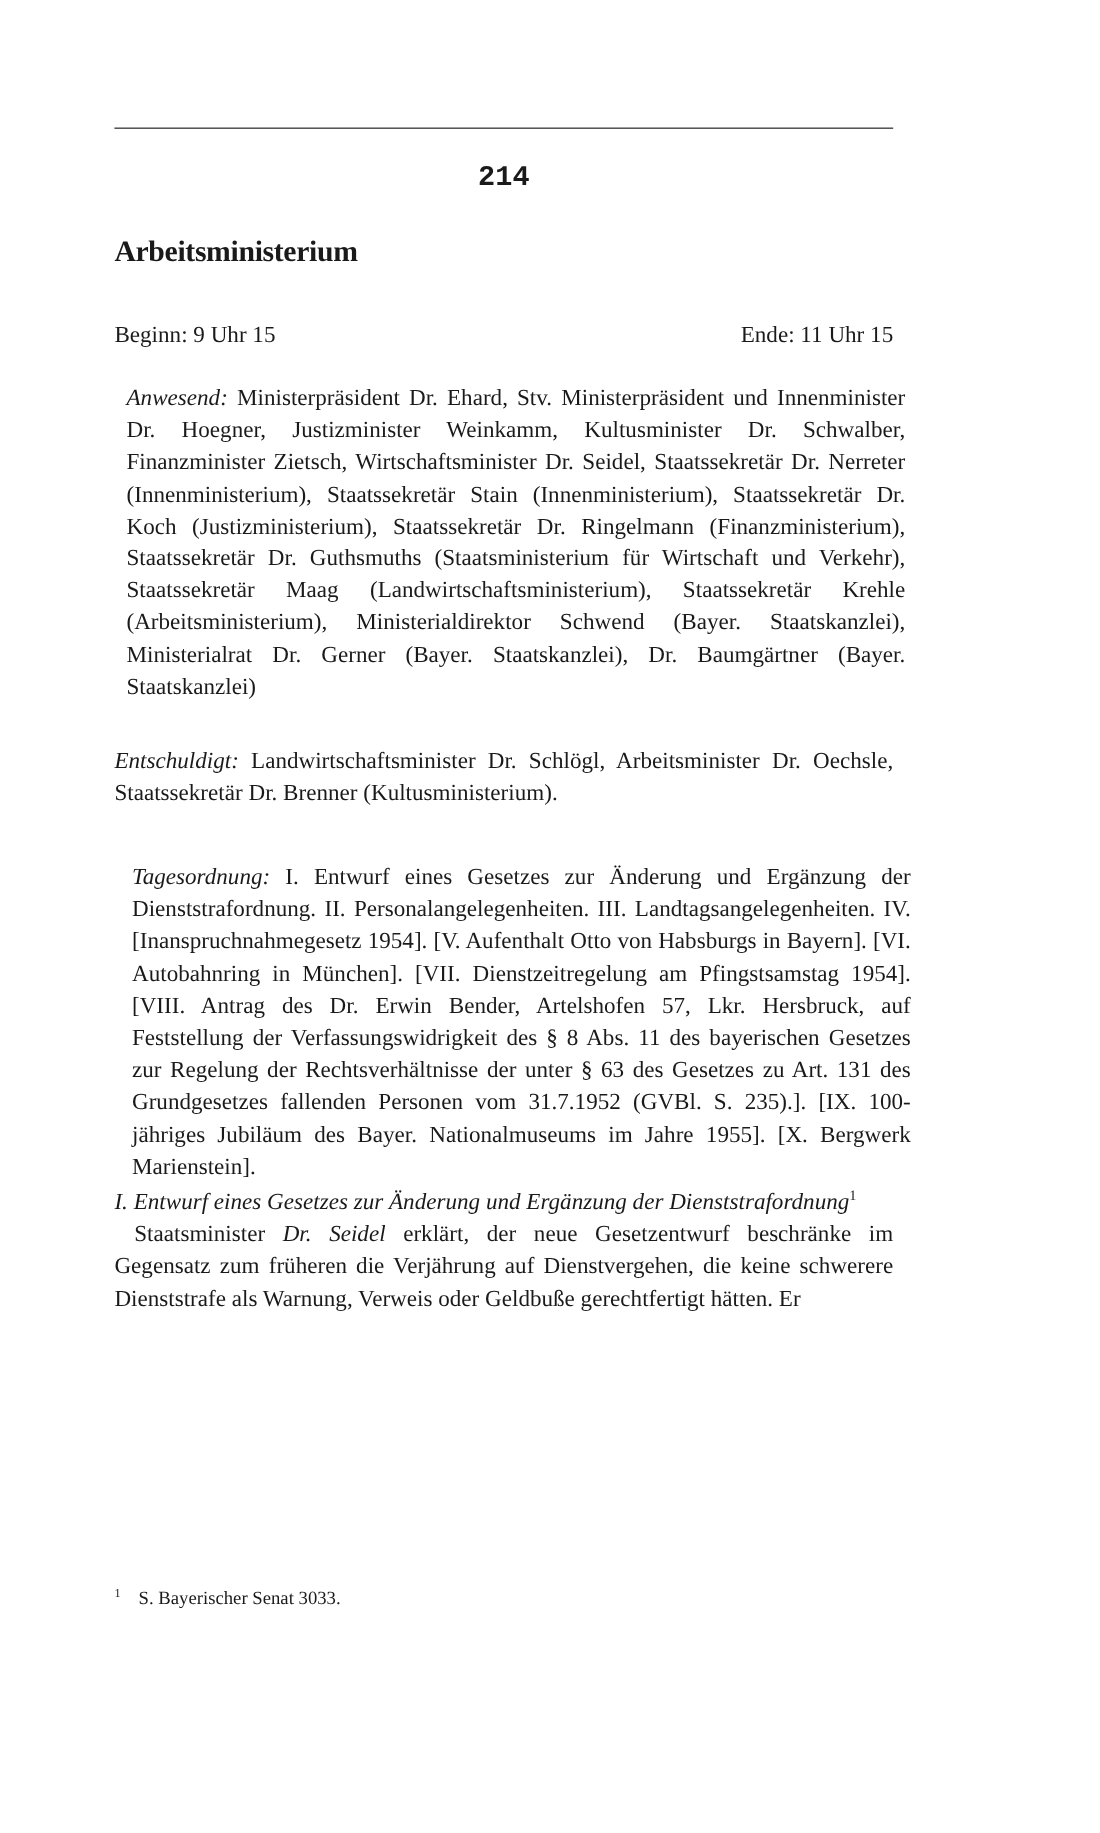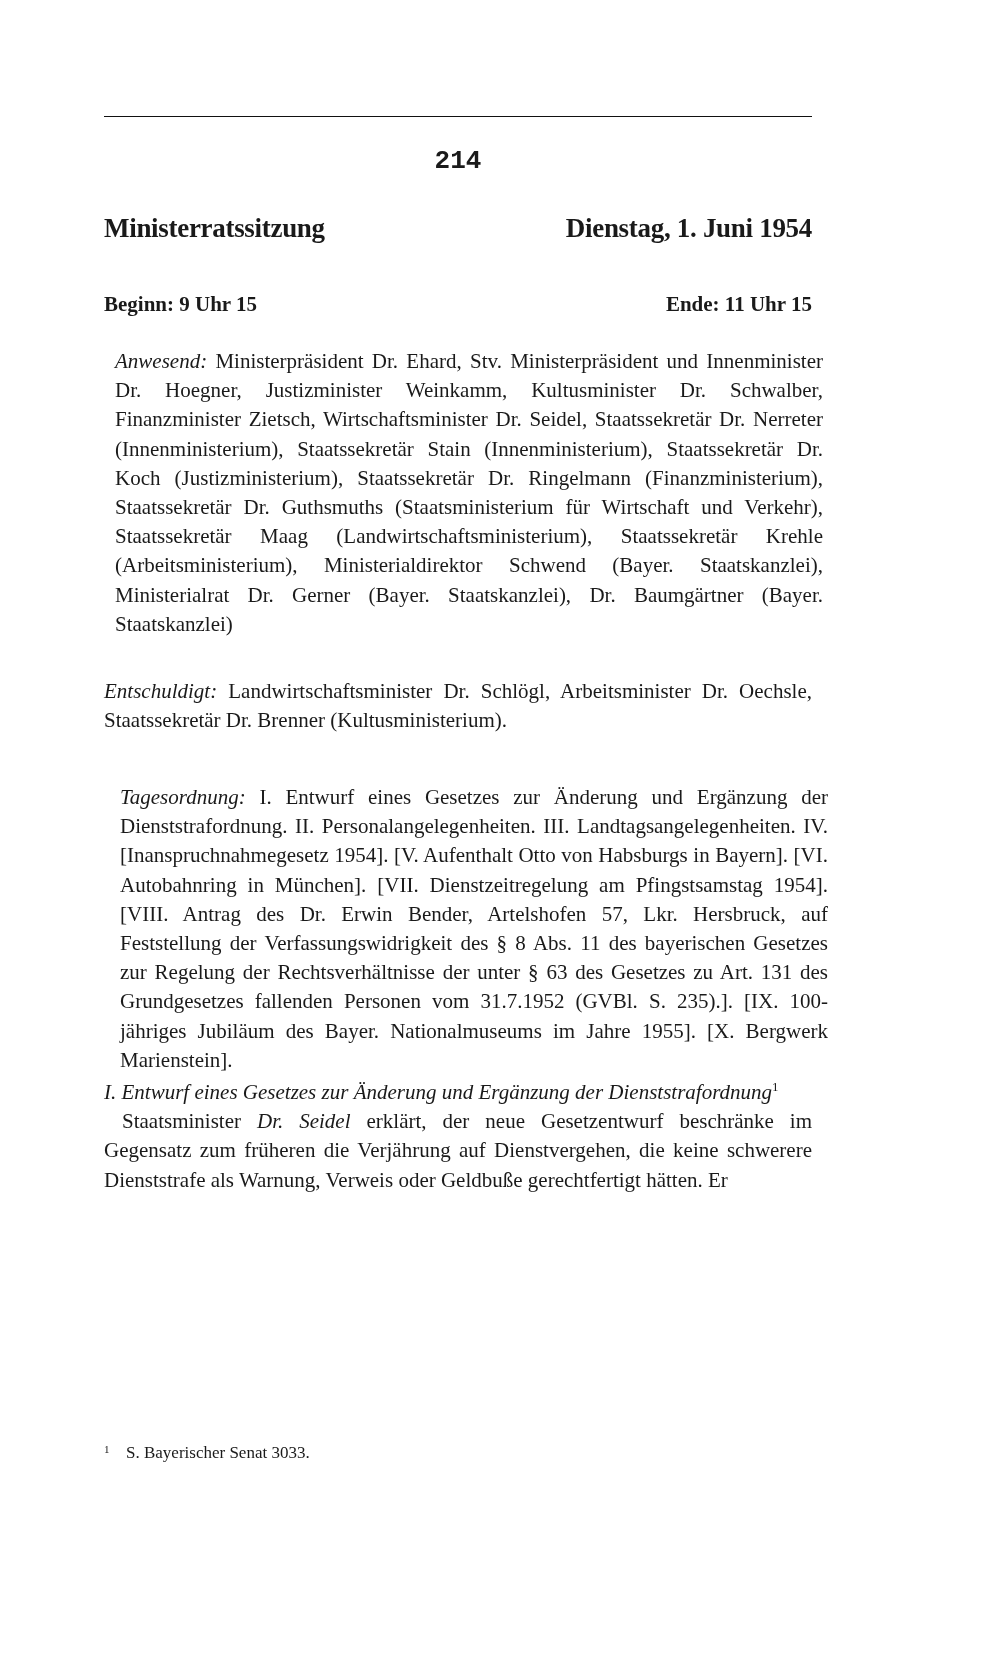--- a/index.html
+++ b/index.html
@@ -54,21 +54,20 @@
     }
     .time-row {
       position: absolute;
       top: 290px;
       left: 0;
       width: 708px;
       display: flex;
       justify-content: space-between;
       font-size: 21px;
       line-height: 28px;
-      font-weight: bold;
     }
     .block {
       position: absolute;
       left: 0;
       width: 708px;
       font-size: 21px;
       line-height: 29.2px;
       text-align: justify;
       hyphens: manual;
     }
@@ -109,22 +108,21 @@
 </head>
 <body>
 
 <div class="page">
 
   <div class="top-rule"></div>
 
   <div class="page-number">214</div>
 
   <div class="title-row">
-    <span>Ministerratssitzung</span>
-    <span>Dienstag, 1. Juni 1954</span>
+    <span>Arbeitsministerium</span>
   </div>
 
   <div class="time-row">
     <span>Beginn: 9 Uhr 15</span>
     <span>Ende: 11 Uhr 15</span>
   </div>
 
   <p class="block block-anwesend" style="margin:11px;">
     <span class="label">Anwesend:</span><span> Ministerpräsident Dr. Ehard, Stv. Ministerpräsident und Innenmi­nister Dr. Hoegner, Justizminister Weinkamm, Kultusminister Dr. Schwalber, Finanzminister Zietsch, Wirtschaftsminister Dr. Seidel, Staatssekretär Dr. Nerreter (Innenministerium), Staatssekretär Stain (Innenministerium), Staats­sekretär Dr. Koch (Justizministerium), Staatssekretär Dr. Ringelmann (Finanz­ministerium), Staatssekretär Dr. Guthsmuths (Staatsministerium für Wirt­schaft und Verkehr), Staatssekretär Maag (Landwirtschaftsministerium), Staats­sekretär Krehle (Arbeitsministerium), Ministerialdirektor Schwend (Bayer. Staatskanzlei), Ministerialrat Dr. Gerner (Bayer. Staatskanzlei), Dr. Baum­gärtner (Bayer. Staatskanzlei)</span>
   </p>

